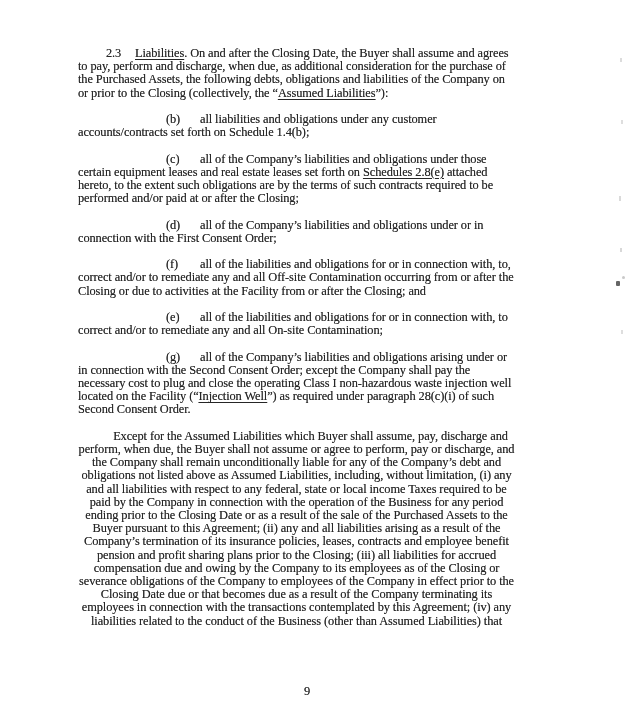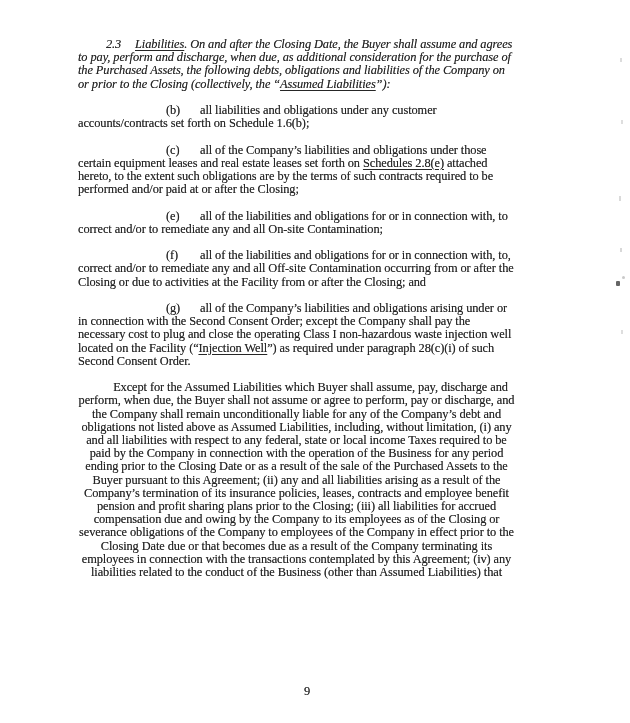--- a/index.html
+++ b/index.html
@@ -21,21 +21,21 @@
     left: 78px;
     top: 31px;
     width: 437px;
     font-size: 12.4px;
     line-height: 13.2px;
     letter-spacing: -0.1px;
     text-align: left;
     text-shadow: 0 0 0.4px rgba(20,20,20,0.55);
   }
   .para { margin: 13.2px 0 0 0; padding: 0; }
-  .para:first-child { margin-top: 7px; font-style: italic; }
+  .para:first-child { margin-top: 16px; }
   .para.section { text-indent: 28px; }
   .para.item { text-indent: 88px; }
   .para.flush { text-indent: 28px; text-align: center; }
   .plabel {
     display: inline-block;
     text-indent: 0;
   }
   .para.section .plabel { width: 29px; }
   .para.item .plabel { width: 34px; }
   .u { text-decoration: underline; text-underline-offset: 2px; }
@@ -63,24 +63,25 @@
   .a-dash3 { left: 619px; top: 196px; width: 2px; height: 5px; background: #dadada; }
   .a-dash4 { left: 621px; top: 330px; width: 2px; height: 4px; background: #dedede; }
   .a-dash5 { left: 620px; top: 248px; width: 2px; height: 4px; background: #d8d8d8; }
 </style>
 </head>
 <body>
 
 <div class="page">
   <div class="doc">
       <p class="para section"><span class="plabel">2.3</span><span class="u">Liabilities</span><span>.  On and after the Closing Date, the Buyer shall assume and agrees to pay, perform and discharge, when due, as additional consideration for the purchase of the Purchased Assets, the following debts, obligations and liabilities of the Company on or prior to the Closing (collectively, the “</span><span class="u">Assumed Liabilities</span><span>”):</span></p>
-      <p class="para item"><span class="plabel">(b)</span><span>all liabilities and obligations under any customer accounts/contracts set forth on Schedule 1.6(b);</span></p>
+      <p class="para item"><span class="plabel">(b)</span><span>all liabilities and obligations under any customer accounts/contracts set forth on Schedule 1.4(b);</span></p>
       <p class="para item"><span class="plabel">(c)</span><span>all of the Company’s liabilities and obligations under those certain equipment leases and real estate leases set forth on </span><span class="u">Schedules 2.8(e)</span><span> attached hereto, to the extent such obligations are by the terms of such contracts required to be performed and/or paid at or after the Closing;</span></p>
+      <p class="para item"><span class="plabel">(d)</span><span>all of the Company’s liabilities and obligations under or in connection with the First Consent Order;</span></p>
+      <p class="para item"><span class="plabel">(f)</span><span>all of the liabilities and obligations for or in connection with, to, correct and/or to remediate any and all Off-site Contamination occurring from or after the Closing or due to activities at the Facility from or after the Closing; and</span></p>
       <p class="para item"><span class="plabel">(e)</span><span>all of the liabilities and obligations for or in connection with, to correct and/or to remediate any and all On-site Contamination;</span></p>
-      <p class="para item"><span class="plabel">(f)</span><span>all of the liabilities and obligations for or in connection with, to, correct and/or to remediate any and all Off-site Contamination occurring from or after the Closing or due to activities at the Facility from or after the Closing; and</span></p>
       <p class="para item"><span class="plabel">(g)</span><span>all of the Company’s liabilities and obligations arising under or in connection with the Second Consent Order; except the Company shall pay the necessary cost to plug and close the operating Class I non-hazardous waste injection well located on the Facility (“</span><span class="u">Injection Well</span><span>”) as required under paragraph 28(c)(i) of such Second Consent Order.</span></p>
       <p class="para flush"><span>Except for the Assumed Liabilities which Buyer shall assume, pay, discharge and perform, when due, the Buyer shall not assume or agree to perform, pay or discharge, and the Company shall remain unconditionally liable for any of the Company’s debt and obligations not listed above as Assumed Liabilities, including, without limitation, (i) any and all liabilities with respect to any federal, state or local income Taxes required to be paid by the Company in connection with the operation of the Business for any period ending prior to the Closing Date or as a result of the sale of the Purchased Assets to the Buyer pursuant to this Agreement; (ii) any and all liabilities arising as a result of the Company’s termination of its insurance policies, leases, contracts and employee benefit pension and profit sharing plans prior to the Closing; (iii) all liabilities for accrued compensation due and owing by the Company to its employees as of the Closing or severance obligations of the Company to employees of the Company in effect prior to the Closing Date due or that becomes due as a result of the Company terminating its employees in connection with the transactions contemplated by this Agreement; (iv) any liabilities related to the conduct of the Business (other than Assumed Liabilities) that</span></p>
     </div>
   <div class="page-number">9</div>
   <div class="artifact a-speck"></div>
   <div class="artifact a-comma"></div>
   <div class="artifact a-dash1"></div>
   <div class="artifact a-dash2"></div>
   <div class="artifact a-dash3"></div>
   <div class="artifact a-dash4"></div>

